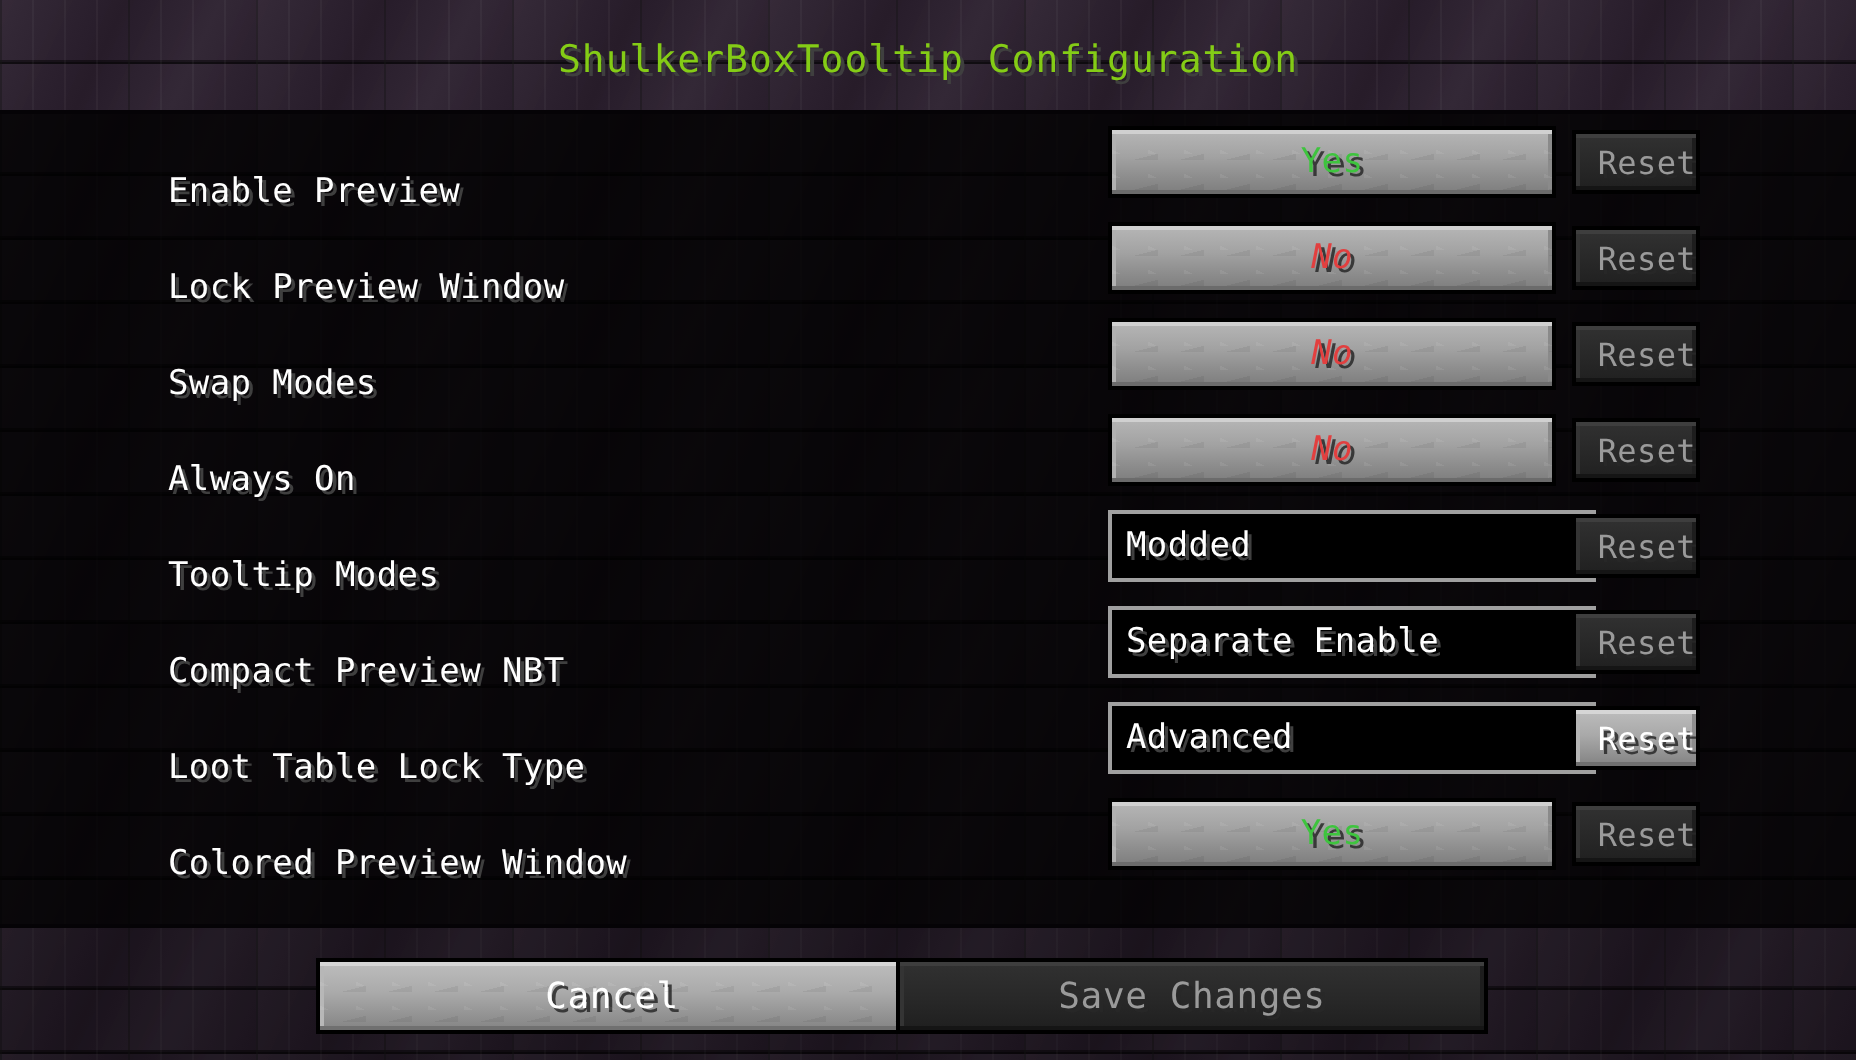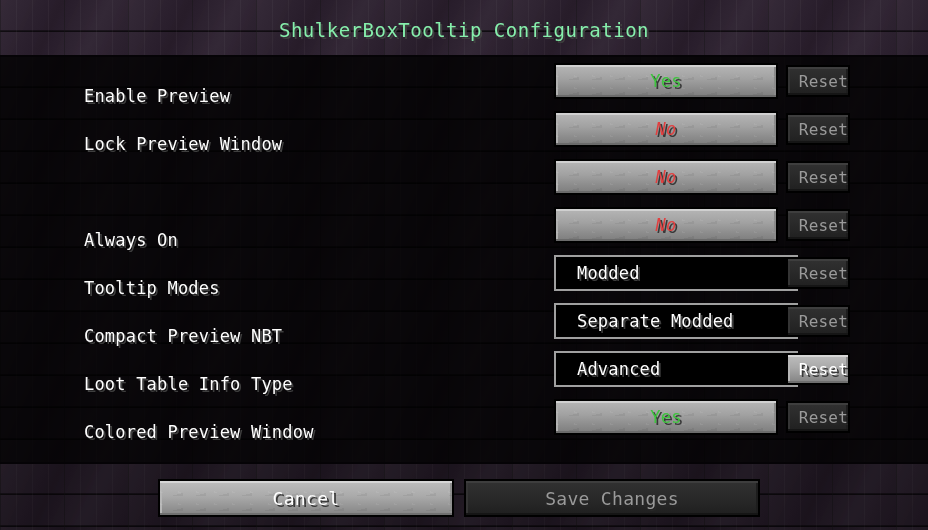--- a/index.html
+++ b/index.html
@@ -57,21 +57,21 @@
   #divider-bottom { top: 462px; }
 
   
   #title {
     position: absolute;
     left: 0; top: 19px;
     width: 928px;
     text-align: center;
     font-size: 19px;
     letter-spacing: 0.5px;
-    color: #86efac;
+    color: #84cc16;
     text-shadow: 2px 2px 0 #3f3f3f;
     white-space: nowrap;
   }
 
   
   #rows {
     position: absolute;
     left: 0; top: 56px;
     width: 928px; height: 407px;
   }
@@ -135,21 +135,21 @@
 
   
   .mc-field {
     box-sizing: border-box;
     width: 244px;
     height: 36px;
     border: 2px solid #a0a0a0;
     background: #000000;
     display: flex;
     align-items: center;
-    padding-left: 21px;
+    padding-left: 7px;
     font-size: 17px;
     color: #ffffff;
     text-shadow: 2px 2px 0 #3f3f3f;
     letter-spacing: 0.2px;
     cursor: text;
     white-space: nowrap;
     overflow: hidden;
   }
 
   
@@ -220,21 +220,21 @@
     content: "";
     position: absolute;
     inset: 0;
     background-image:
       linear-gradient(27deg, rgba(255,255,255,0.07) 0 2px, rgba(0,0,0,0) 2px 9px),
       linear-gradient(-14deg, rgba(0,0,0,0.06) 0 3px, rgba(0,0,0,0) 3px 11px);
     background-size: 18px 12px, 23px 15px;
     pointer-events: none;
   }
   #save-button {
-    left: 464px;
+    left: 448px;
     width: 296px;
     background: linear-gradient(180deg, #313131 0%, #272727 60%, #1f1f1f 100%);
     box-shadow: inset 0 2px 0 #3e3e3e, inset 0 -2px 0 #151515,
                 inset 2px 0 0 #343434, inset -2px 0 0 #1d1d1d;
     color: #9a9a9a;
     cursor: default;
   }
 </style>
 </head>
 <body>
@@ -269,20 +269,21 @@
         <div class="control">
           <div class="mc-btn val-no" style="width: 224px; height: 36px;">
             <span style="position: relative; z-index: 2;">No</span>
           </div>
         </div>
         <div class="reset-btn off">
           <span>Reset</span>
         </div>
       </div>
       <div class="row" style="top: 103px;">
+        <div class="row-label">Swap Modes</div>
         <div class="control">
           <div class="mc-btn val-no" style="width: 224px; height: 36px;">
             <span style="position: relative; z-index: 2;">No</span>
           </div>
         </div>
         <div class="reset-btn off">
           <span>Reset</span>
         </div>
       </div>
       <div class="row" style="top: 151px;">
@@ -304,29 +305,29 @@
           </div>
         </div>
         <div class="reset-btn off">
           <span>Reset</span>
         </div>
       </div>
       <div class="row" style="top: 247px;">
         <div class="row-label">Compact Preview NBT</div>
         <div class="control">
           <div class="mc-field">
-            <span>Separate Modded</span>
+            <span>Separate Enable</span>
           </div>
         </div>
         <div class="reset-btn off">
           <span>Reset</span>
         </div>
       </div>
       <div class="row" style="top: 295px;">
-        <div class="row-label">Loot Table Info Type</div>
+        <div class="row-label">Loot Table Lock Type</div>
         <div class="control">
           <div class="mc-field">
             <span>Advanced</span>
           </div>
         </div>
         <div class="reset-btn on">
           <span>Reset</span>
         </div>
       </div>
       <div class="row" style="top: 343px;">

